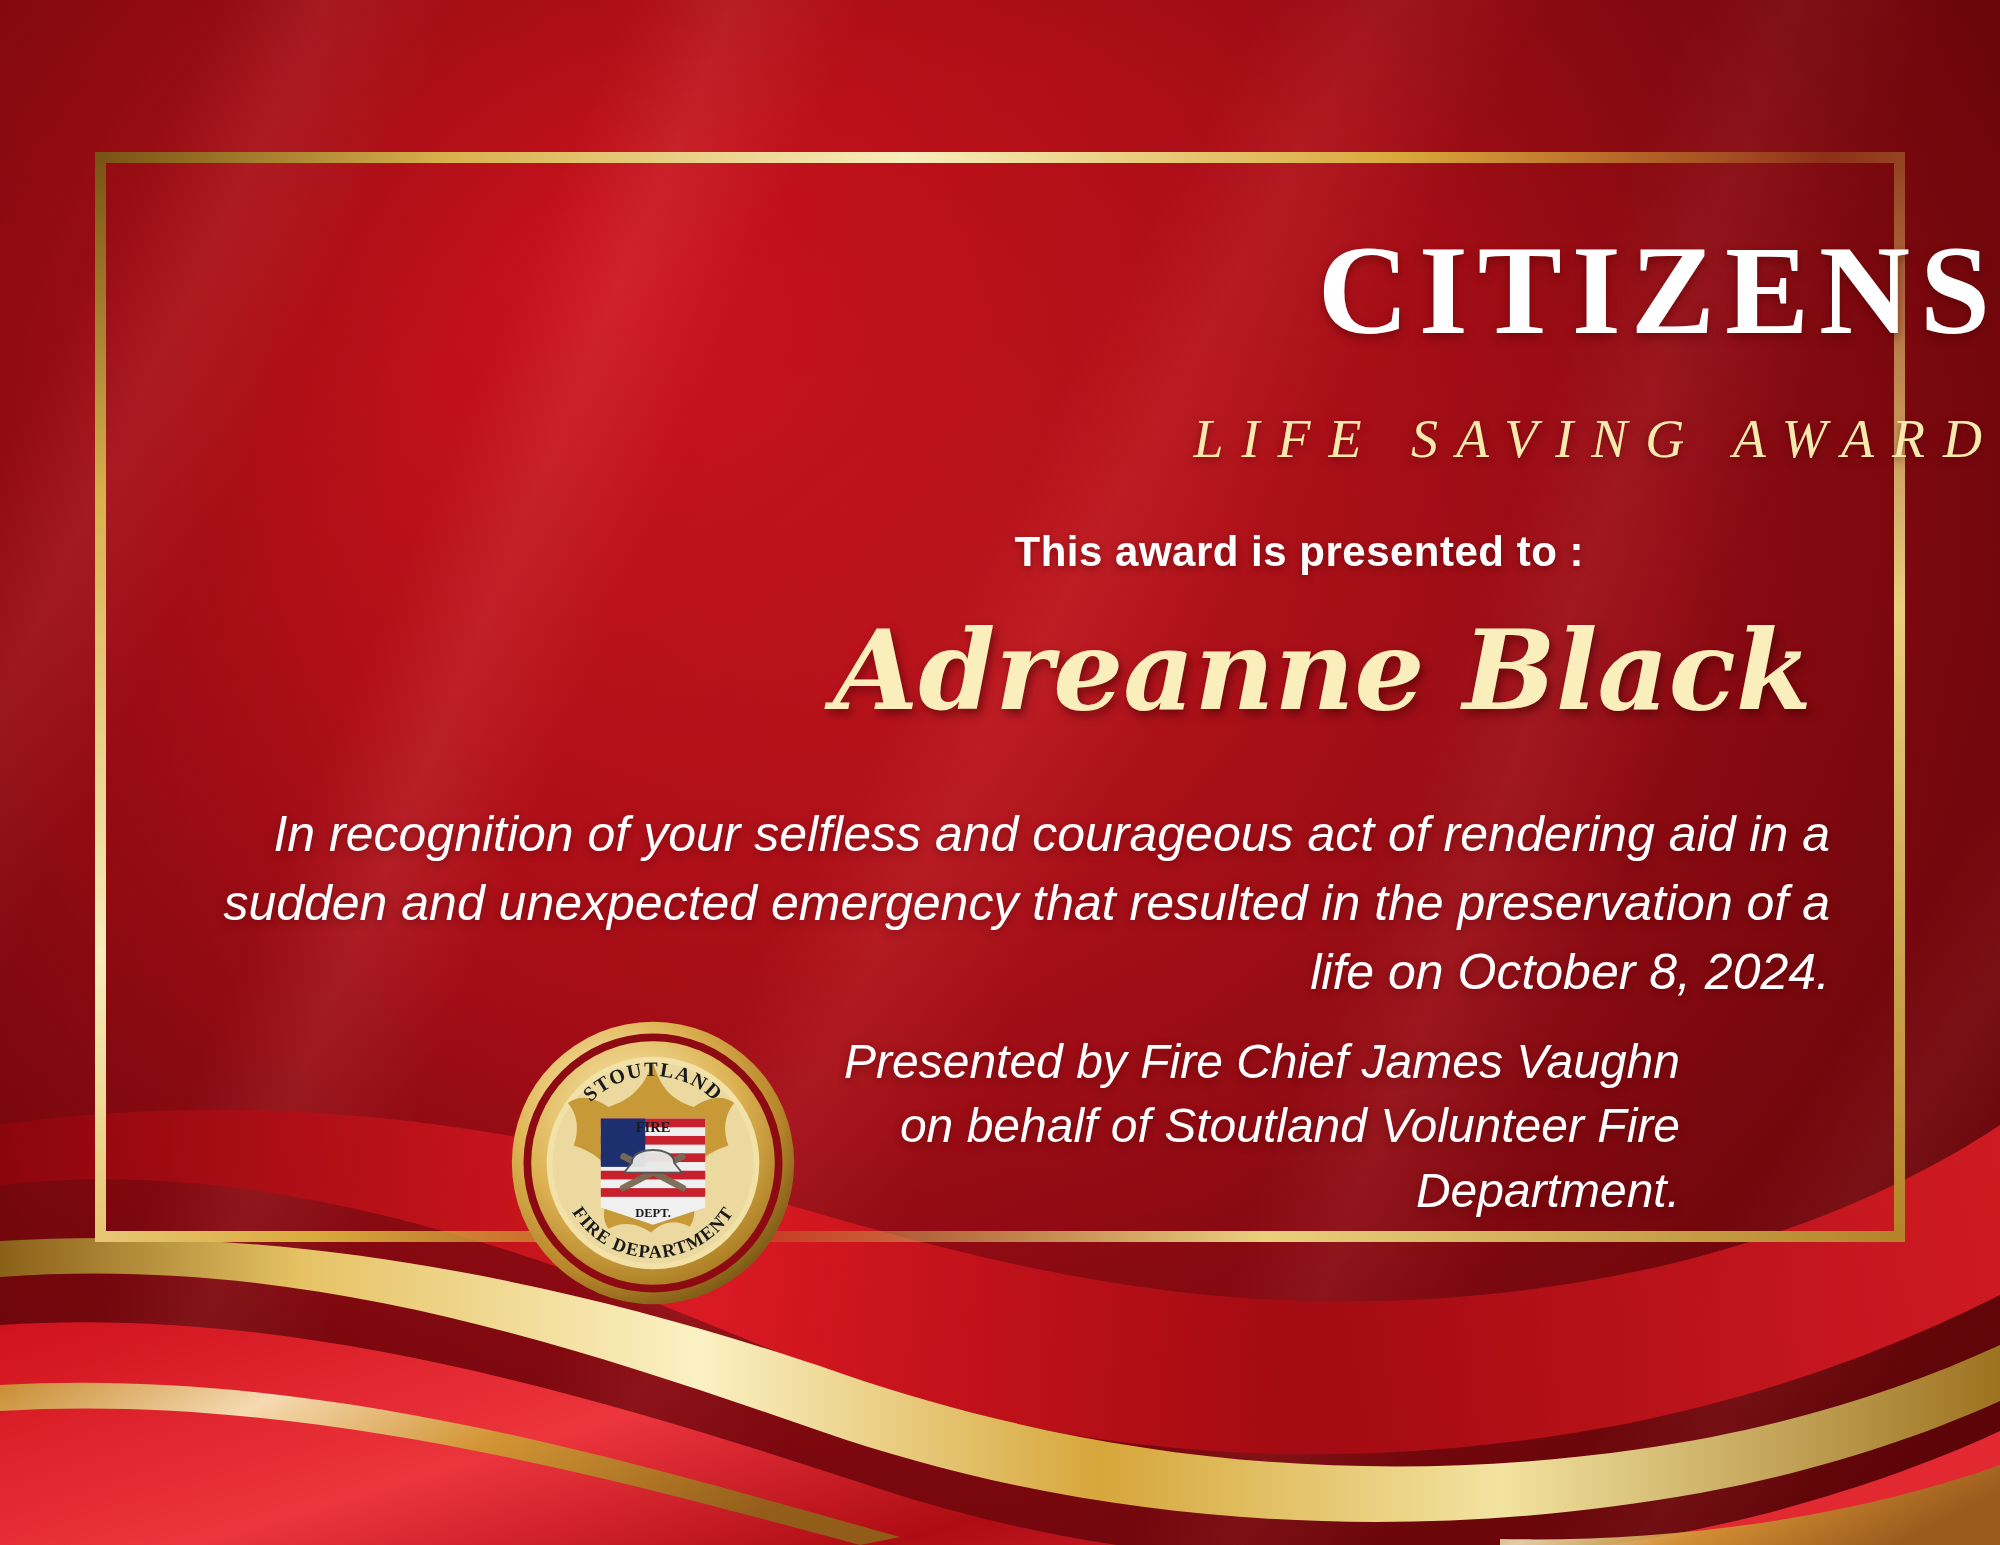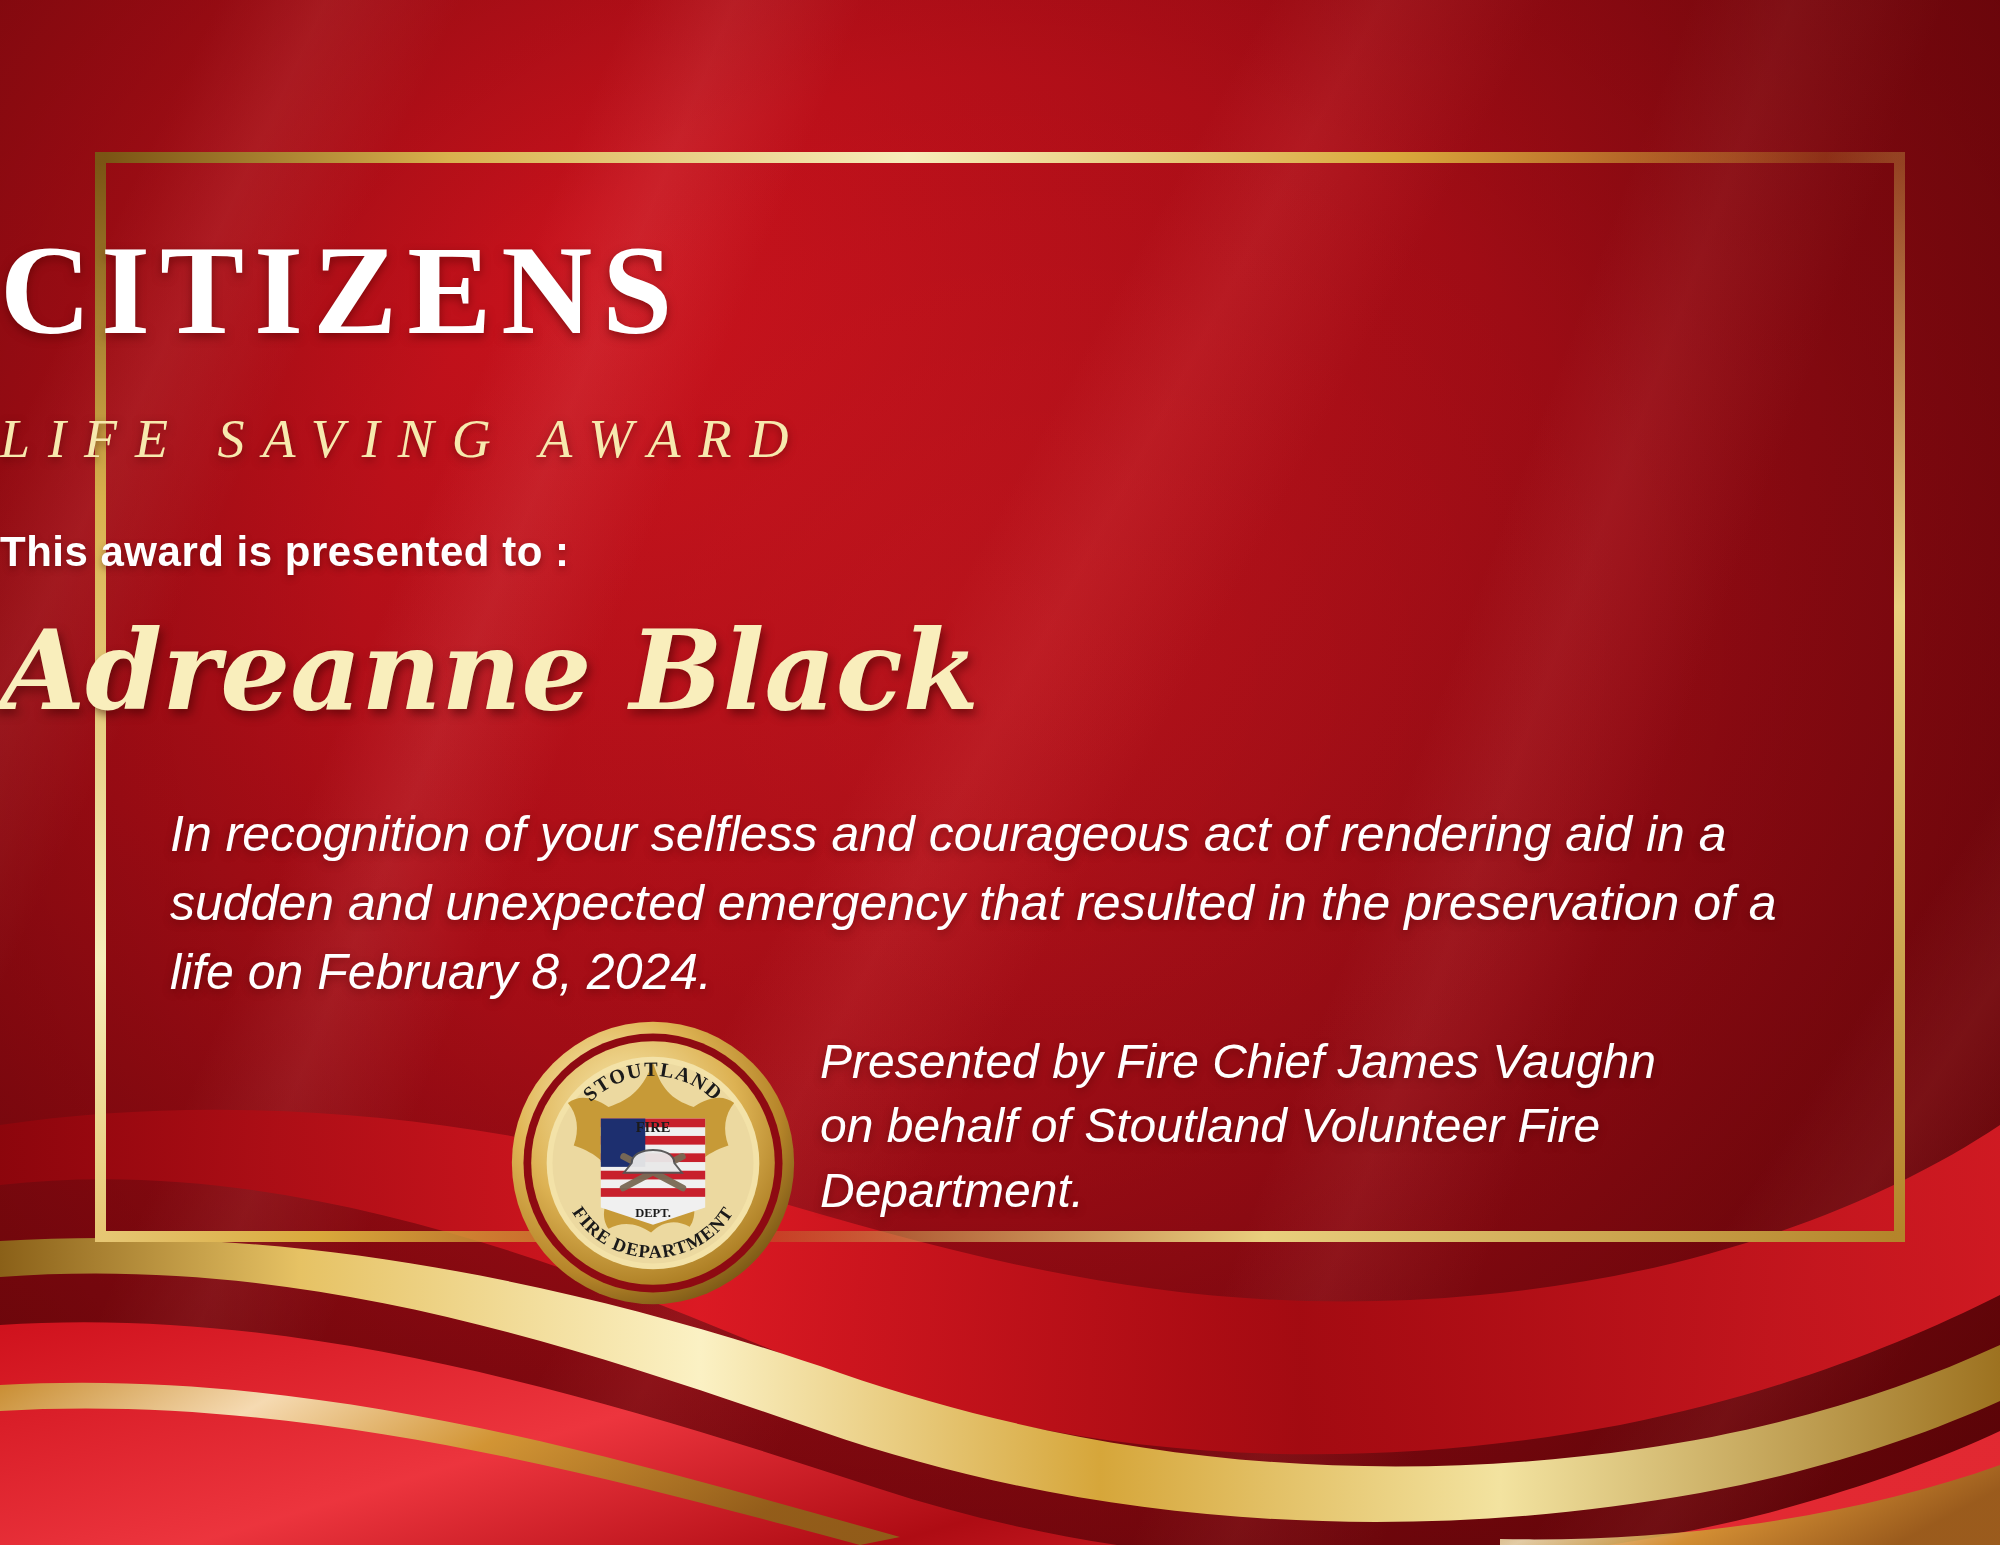--- a/index.html
+++ b/index.html
@@ -57,21 +57,21 @@
     left: 0;
     bottom: 0;
     width: 2000px;
     height: 720px;
     pointer-events: none;
   }
 
   .content {
     position: absolute;
     inset: 0;
-    text-align: left;
+    text-align: right;
   }
 
   .title-main {
     position: absolute;
     top: 228px;
     left: 0;
     width: 2000px;
     font-family: "Liberation Serif", "DejaVu Serif", serif;
     font-weight: bold;
     font-size: 126px;
@@ -207,21 +207,21 @@
   <div class="content">
 
     <div class="title-main">CITIZENS</div>
 
     <div class="title-sub">LIFE SAVING AWARD</div>
 
     <div class="presented-to">This award is presented to :</div>
 
     <div class="recipient">Adreanne Black</div>
 
-    <div class="citation">In recognition of your selfless and courageous act of rendering aid in a sudden and unexpected emergency that resulted in the preservation of a life on February 8, 2024.</div>
+    <div class="citation">In recognition of your selfless and courageous act of rendering aid in a sudden and unexpected emergency that resulted in the preservation of a life on October 8, 2024.</div>
 
     <div class="presenter">Presented by Fire Chief James Vaughn on behalf of Stoutland Volunteer Fire Department.</div>
 
     <svg class="badge" viewBox="0 0 300 300">
       <defs>
         <radialGradient id="sealGold" cx="35%" cy="30%" r="75%">
           <stop offset="0%" stop-color="#fdf3c8"></stop>
           <stop offset="45%" stop-color="#e0b656"></stop>
           <stop offset="80%" stop-color="#b7862a"></stop>
           <stop offset="100%" stop-color="#7e5a16"></stop>

